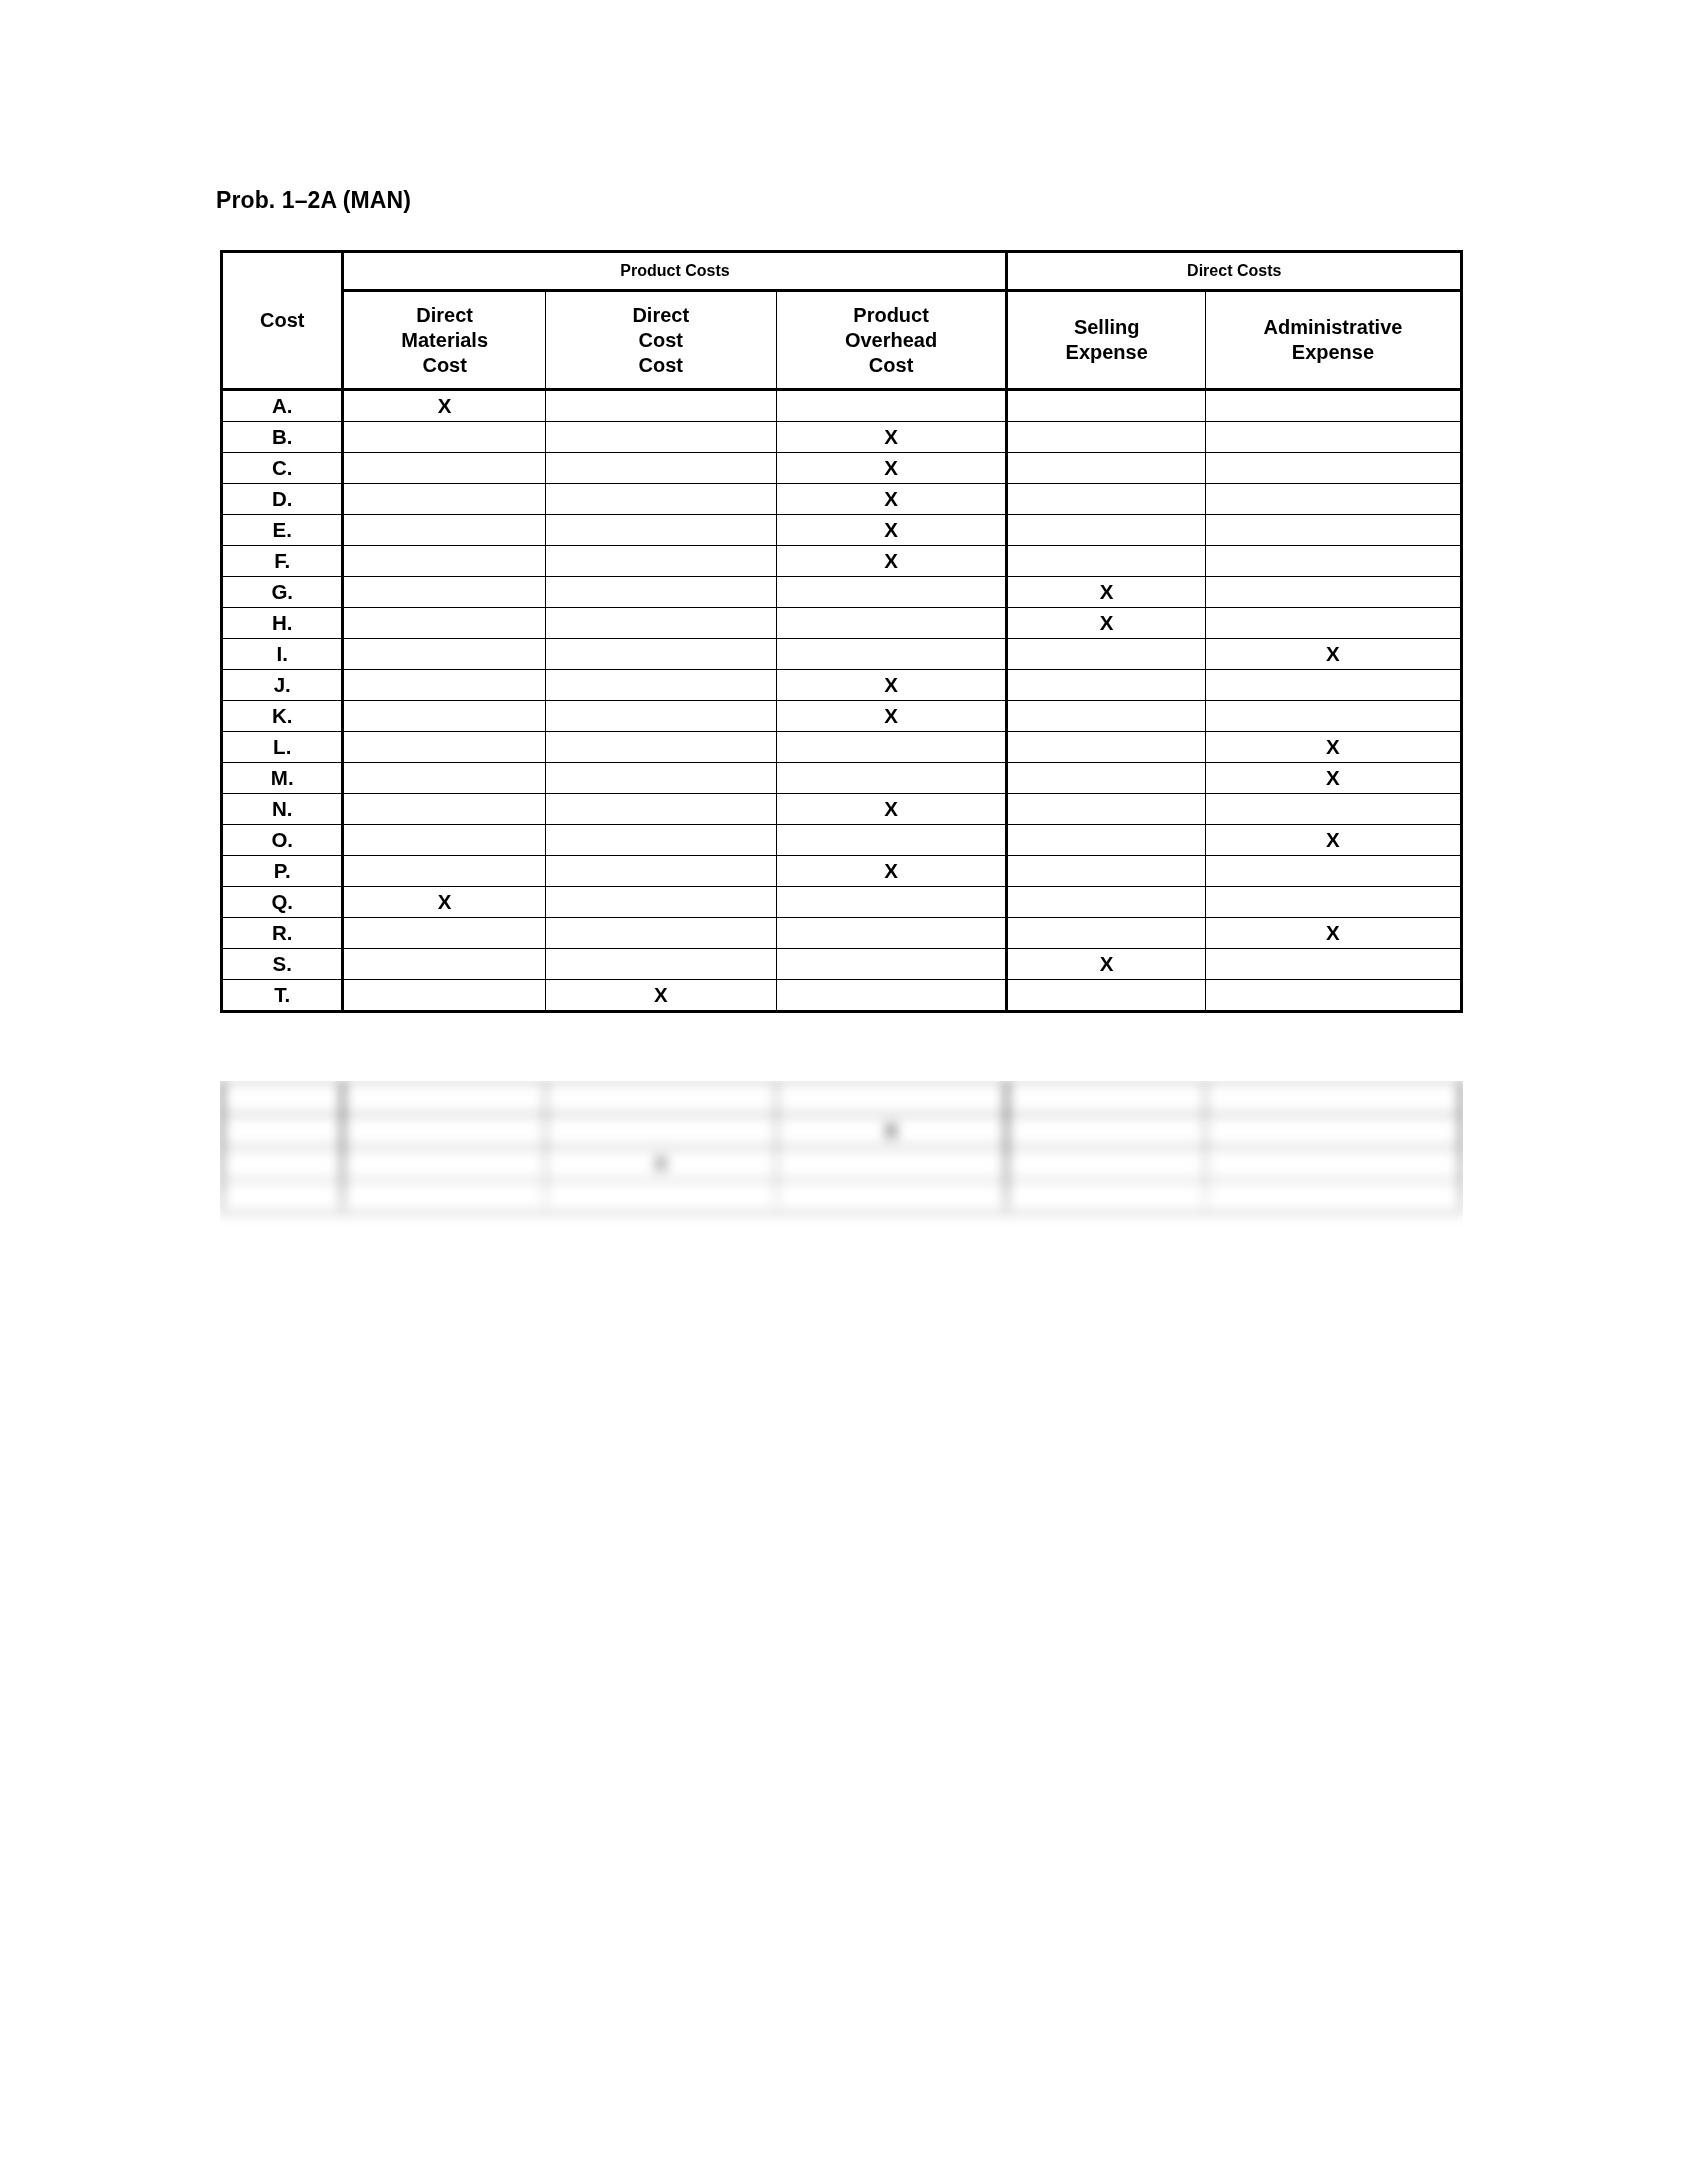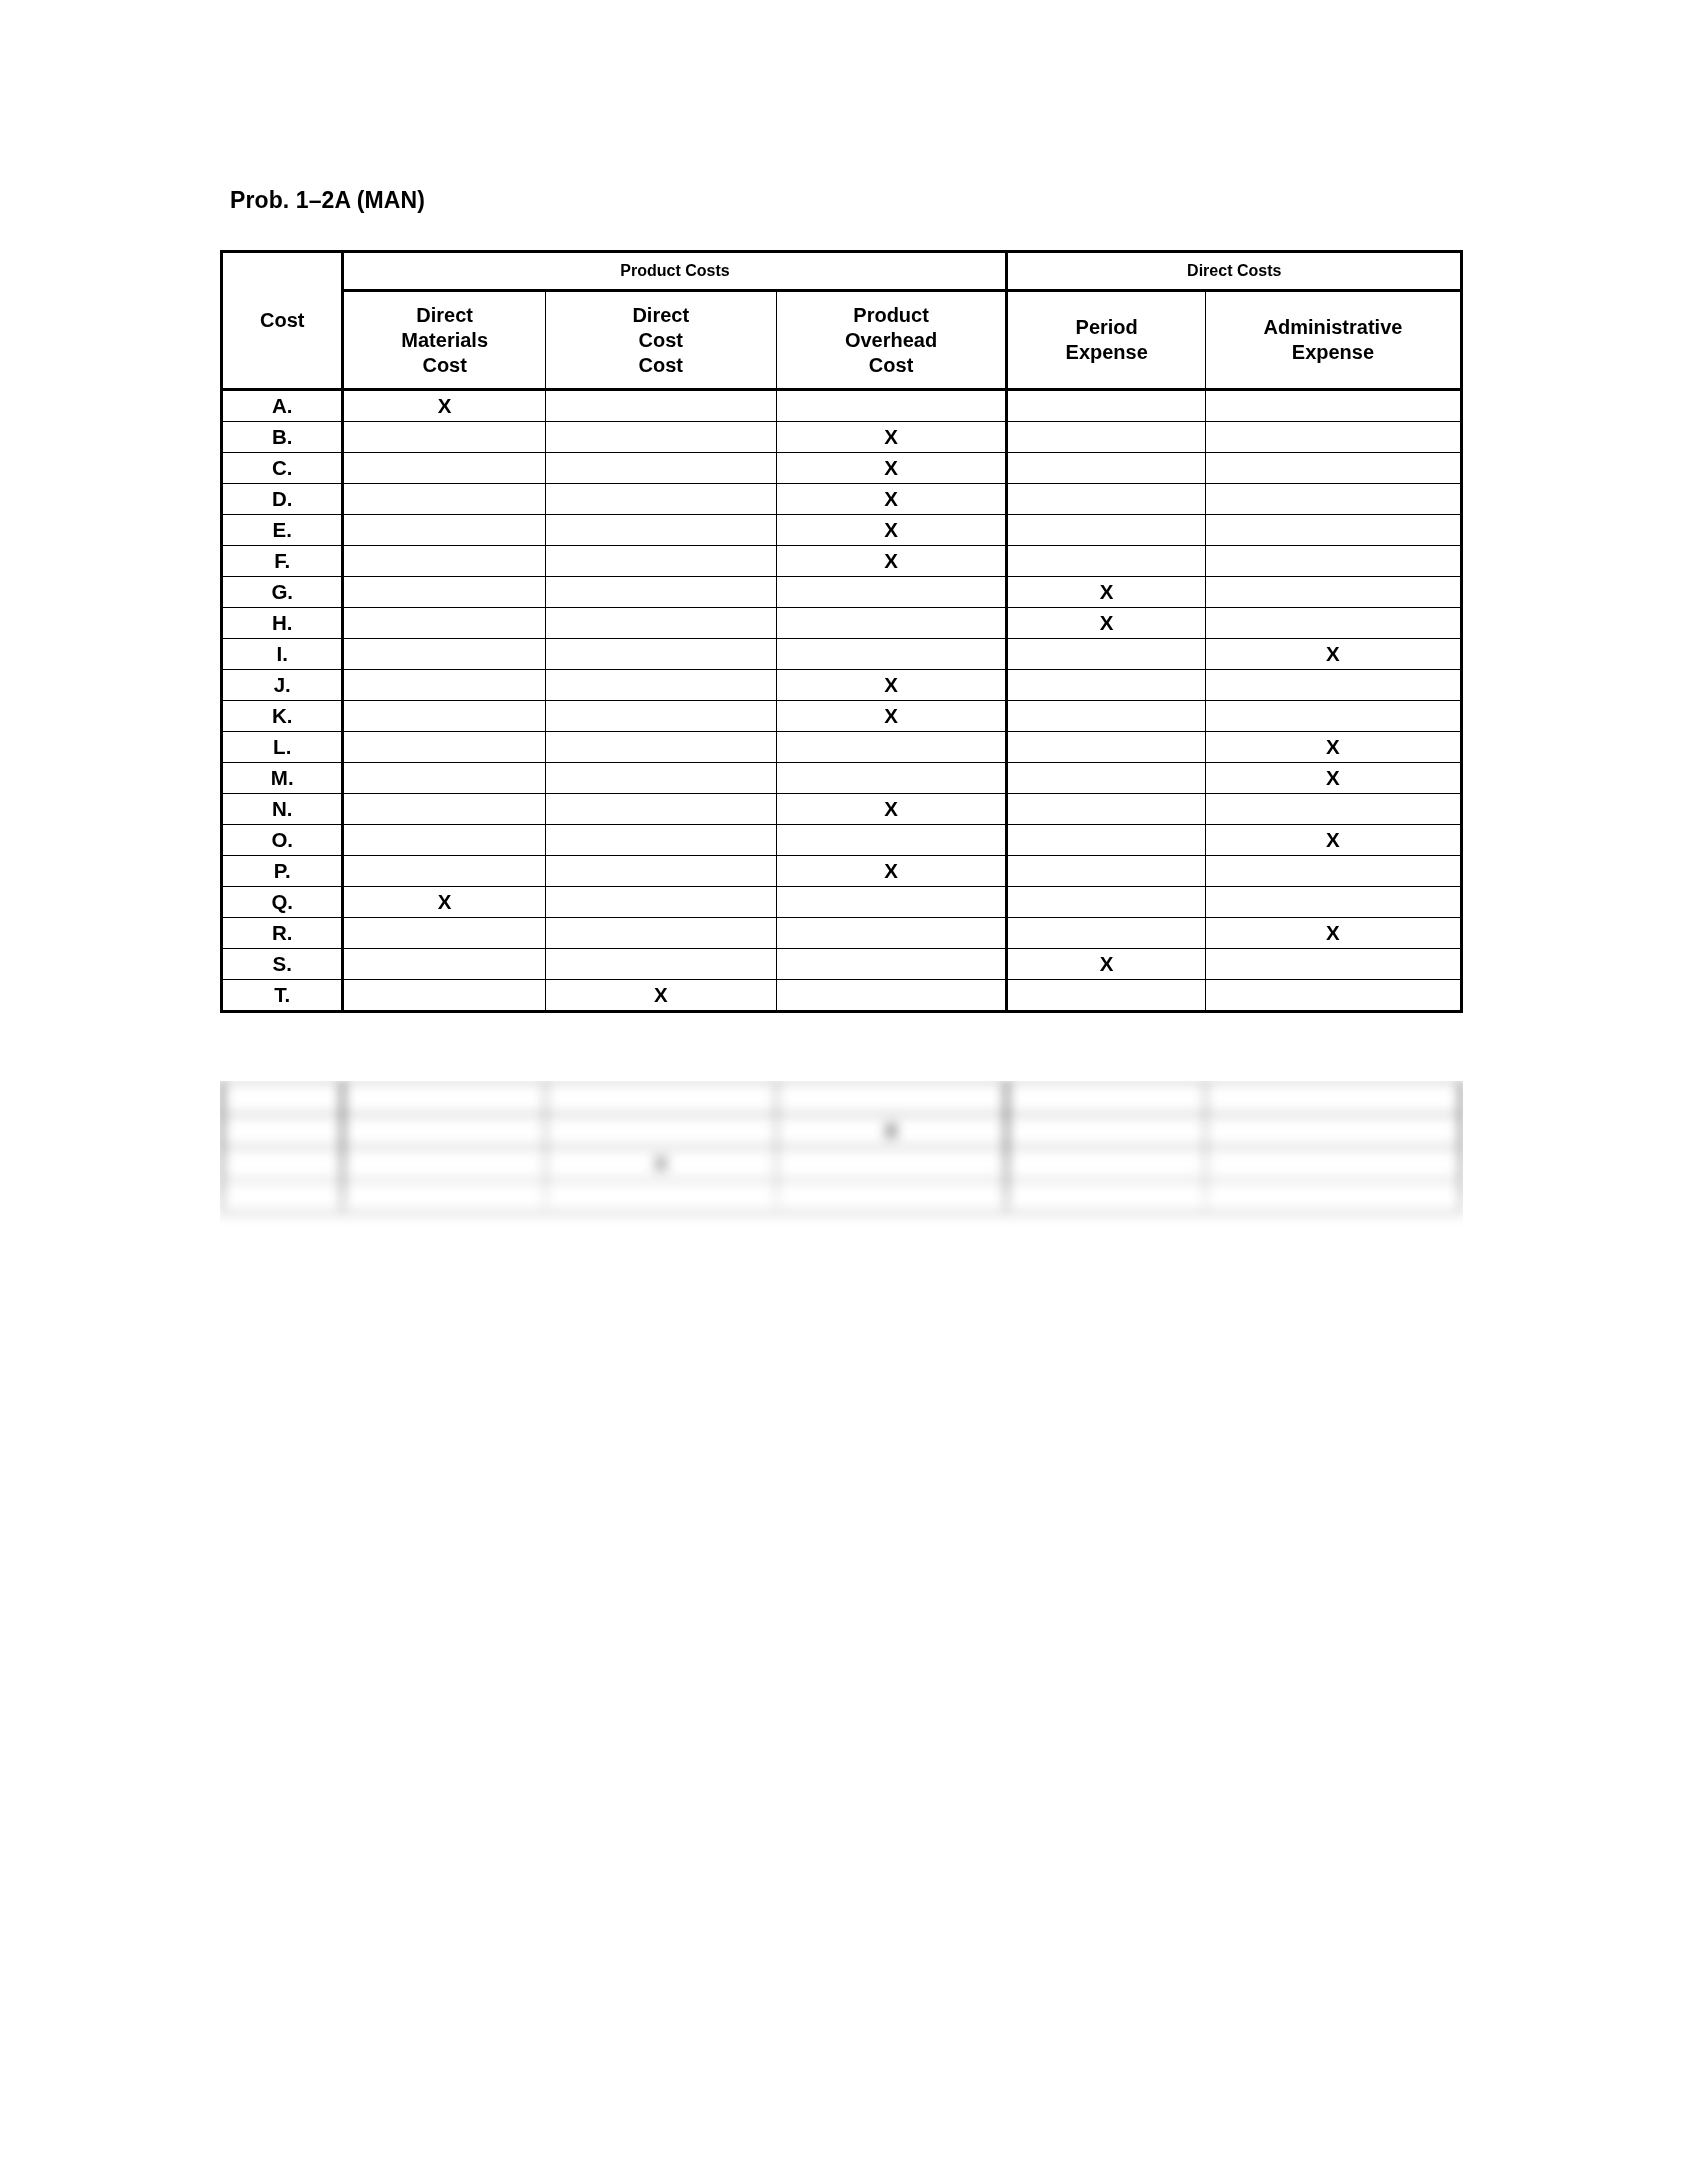--- a/index.html
+++ b/index.html
@@ -11,21 +11,21 @@
     width: 1687px;
     height: 2183px;
     font-family: "Liberation Sans", sans-serif;
     position: relative;
     overflow: hidden;
   }
 
   
   .doc-title {
     position: absolute;
-    left: 230px;
+    left: 216px;
     top: 187px;
     font-size: 23px;
     font-weight: bold;
     color: #000000;
     letter-spacing: 0.1px;
     white-space: nowrap;
   }
 
   
   .table-wrap {
@@ -198,21 +198,21 @@
           <div>Direct</div>
           <div>Cost</div>
           <div>Cost</div>
         </td>
         <td class="hdr-sub grp-edge-right">
           <div>Product</div>
           <div>Overhead</div>
           <div>Cost</div>
         </td>
         <td class="hdr-sub">
-          <div>Period</div>
+          <div>Selling</div>
           <div>Expense</div>
         </td>
         <td class="hdr-sub grp-edge-right">
           <div>Administrative</div>
           <div>Expense</div>
         </td>
       </tr>
     </thead>
     <tbody id="table-body">
         <tr>

